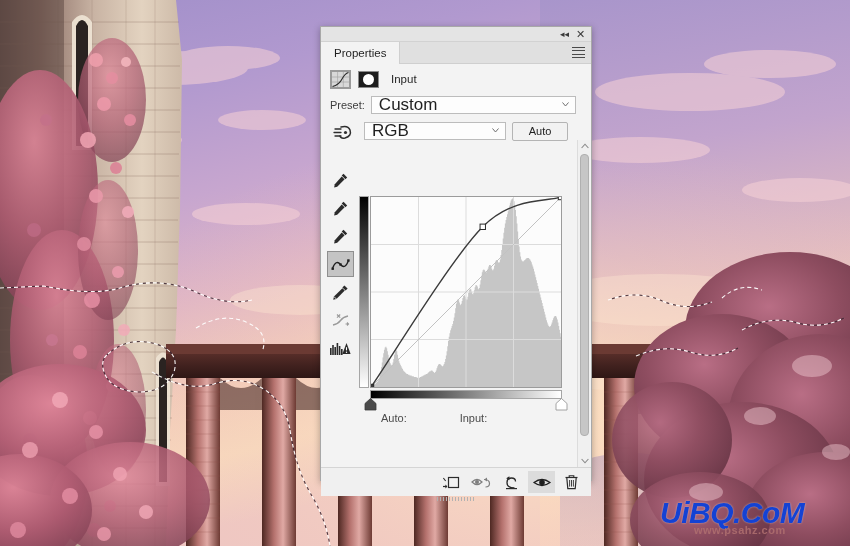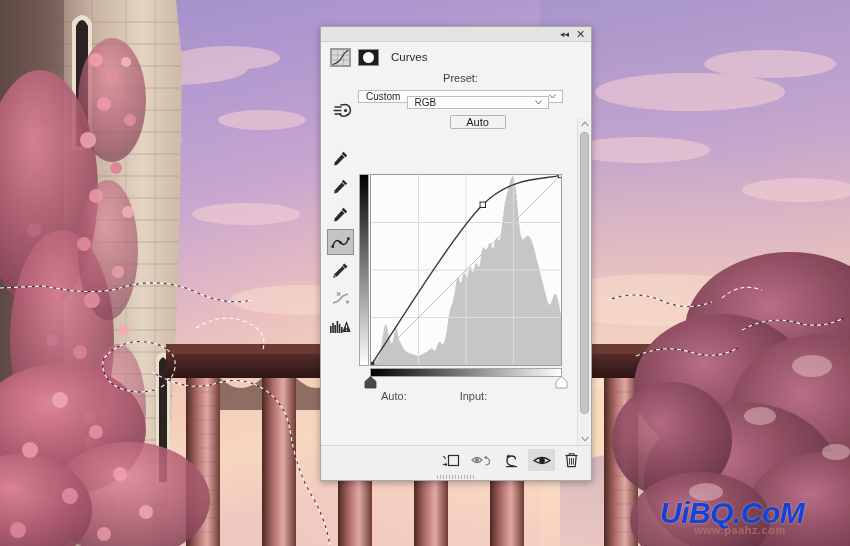--- a/index.html
+++ b/index.html
@@ -94,31 +94,31 @@
     border: 1px solid #8a8a8a;
     display: flex; align-items: center; justify-content: center;
   }
   .thumb-mask .dot {
     width: 11px; height: 11px; border-radius: 50%;
     background: #fff;
   }
   .adj-title { font-size: 11.5px; margin-left: 5px; color: #262626; }
 
   
-  .row { display: flex; align-items: center; padding-left: 9px; flex-direction: column; }
+  .row { display: flex; align-items: center; padding-left: 9px; }
   .preset-row { height: 22px; gap: 6px; }
   .label-small { font-size: 11px; color: #3d3d3d; }
   .select {
     position: relative;
     height: 18px;
     background: #fdfdfd;
     border: 1px solid #bcbcbc;
     display: flex; align-items: center;
     padding-left: 7px;
-    font-size: 10px;
+    font-size: 17px;
     color: #1f1f1f;
     cursor: pointer;
   }
   .select .chev {
     position: absolute; right: 6px; top: 50%;
     transform: translateY(-60%);
     width: 7px; height: 5px;
   }
   .preset-select { width: 205px; }
 
@@ -487,37 +487,48 @@
   </g>
 </svg>
 
 <div class="ps-panel">
 
   <div class="panel-titlebar">
     <div class="tb-btn tb-collapse">◂◂</div>
     <div class="tb-btn tb-close">✕</div>
   </div>
 
+  <div class="tabs-row">
+    <div class="tab-active">
+      <span>Properties</span>
+    </div>
+    <div class="hamburger">
+      <i></i>
+        <i></i>
+        <i></i>
+        <i></i>
+    </div>
+  </div>
 
   <div class="panel-body">
 
     <div class="adj-header">
       <div class="thumb-curves">
         <svg width="17" height="15" viewBox="0 0 17 15">
           <rect x="0" y="0" width="17" height="15" fill="#d8d8d8"></rect>
           <g stroke="#9e9e9e" stroke-width="0.6">
             <path d="M5.6 0 V15 M11.3 0 V15 M0 5 H17 M0 10 H17"></path>
           </g>
           <path d="M0.5 14.5 Q7 13 10 7 Q13 1.5 16.5 0.5" stroke="#2a2a2a" stroke-width="1.1" fill="none"></path>
         </svg>
       </div>
       <div class="thumb-mask">
         <div class="dot"></div>
       </div>
-      <div class="adj-title">Curves</div>
+      <div class="adj-title">Input</div>
     </div>
 
     <div class="row preset-row">
       <span class="label-small">Preset:</span>
       <div class="select preset-select">
         <span>Custom</span>
         <svg class="chev" viewBox="0 0 7 5">
           <path d="M0.5 0.5 L3.5 4 L6.5 0.5" fill="none" stroke="#6f6f6f" stroke-width="1"></path>
         </svg>
       </div>

